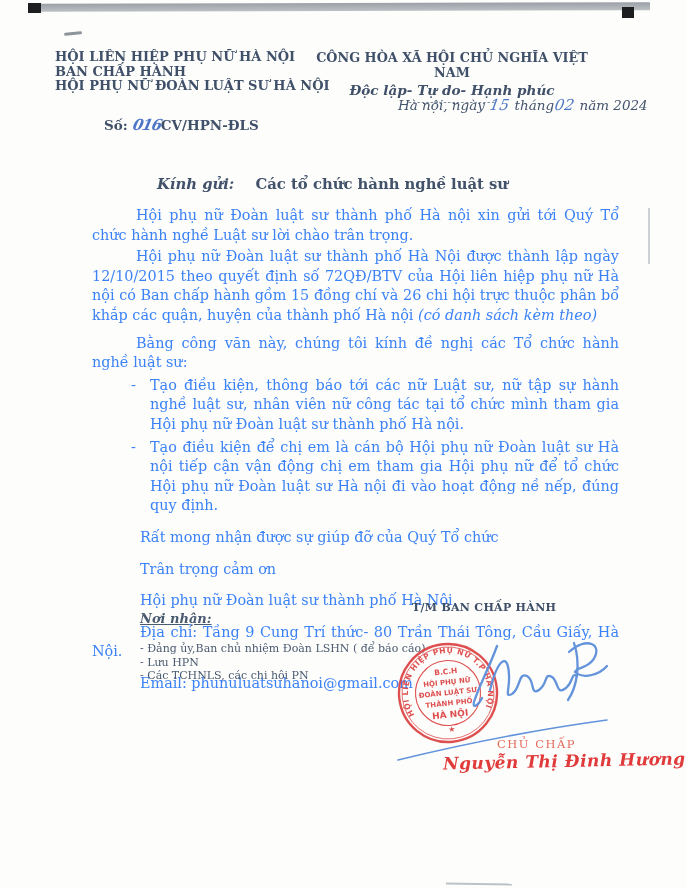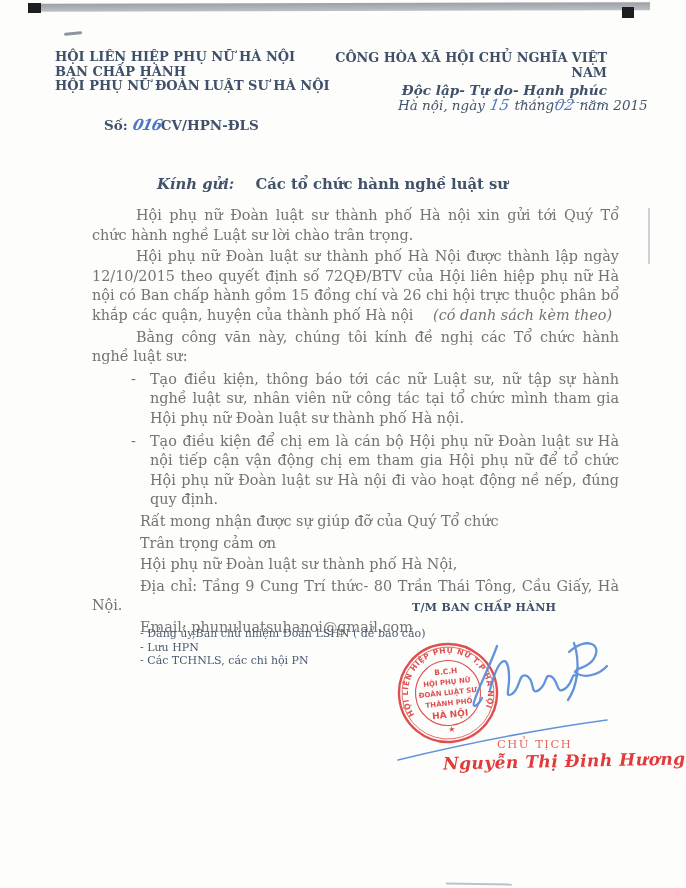--- a/index.html
+++ b/index.html
@@ -16,43 +16,43 @@
   .scan-sq{position:absolute;background:#1c1e20;}
   .sq-l{left:28px;top:3px;width:13px;height:10px;}
   .sq-r{left:622px;top:7px;width:12px;height:11px;}
   .scan-dash{position:absolute;left:64px;top:32px;width:18px;height:3px;background:#8d949c;transform:rotate(-5deg);border-radius:2px;}
   .scan-edge{position:absolute;left:648px;top:208px;width:2px;height:56px;background:#cdd1d5;}
   .scan-foot{position:absolute;left:446px;top:883px;width:66px;height:2px;background:#bcc2c8;transform:rotate(.8deg);}
 
   
   .hleft{position:absolute;left:55px;top:50px;width:295px;text-align:left;
     font-weight:bold;font-size:13px;line-height:14.5px;color:#3f5068;}
-  .hright{position:absolute;left:317px;top:50px;width:290px;text-align:right;color:#3f5068;}
+  .hright{position:absolute;left:307px;top:50px;width:290px;text-align:center;color:#3f5068;}
   .country{font-weight:bold;font-size:12.8px;}
   .motto{font-weight:bold;font-size:13.6px;margin-top:2px;font-style:italic;}
   .hr-dash{font-size:10px;letter-spacing:1px;line-height:8px;color:#55657a;}
   .so-line{position:absolute;left:104px;top:116px;font-weight:bold;font-size:13.5px;color:#3f5068;}
   .hand{font-family:"DejaVu Serif","Liberation Serif",serif;font-style:italic;color:#4e76c6;}
   .so-num{font-size:15px;letter-spacing:-1px;margin:0 -1px 0 1px;transform:skewX(-12deg);display:inline-block;}
   .date-line{position:absolute;left:398px;top:96px;font-style:italic;font-size:13.5px;white-space:nowrap;color:#44546c;}
   .date-hand{font-size:15px;display:inline-block;transform:skewX(-10deg);margin:0 1px;}
 
   
   .recipient{position:absolute;left:157px;top:175px;font-size:14.8px;font-weight:bold;color:#42526a;}
   .recipient .lbl{font-style:italic;margin-right:16px;}
 
   
   .body-block{position:absolute;left:92px;top:206px;width:527px;
-    font-size:14.4px;line-height:19.6px;text-align:justify;color:#737373;}
+    font-size:14.4px;line-height:19.6px;text-align:justify;color:#3b82f6;}
   .para{margin:0 0 2px 0;text-indent:44px;}
-  .note-italic{font-style:italic;margin-left:15px;}
-  .p4{margin-top:2px;}
+  .note-italic{font-style:italic;}
+  .p4{margin-top:8px;}
   .bullet{position:relative;padding-left:58px;margin:3px 0 2px 0;text-indent:0;}
   .bullet .dash{position:absolute;left:39px;top:0;}
-  .line-ind{text-indent:48px;margin:2px 0;}
+  .line-ind{text-indent:48px;margin:12px 0;}
   .org-bold{font-weight:normal;}
 
   
   .behalf{position:absolute;left:412px;top:601px;font-weight:bold;font-size:11px;letter-spacing:.3px;color:#3e4f68;}
   .distribution{position:absolute;left:140px;top:611px;color:#4a5a70;}
   .distribution .lbl{font-weight:bold;font-style:italic;font-size:13px;text-decoration:underline;}
   .distribution .items{margin-top:16px;font-size:11px;line-height:13.5px;}
 
   .stamp{position:absolute;left:396px;top:641px;}
   .sig-svg{position:absolute;left:378px;top:630px;}
@@ -84,21 +84,21 @@
 
   <div class="hright">
     <div class="country">CÔNG HÒA XÃ HỘI CHỦ NGHĨA VIỆT NAM</div>
     <div class="motto">Độc lập- Tự do- Hạnh phúc</div>
     <div class="hr-dash">--------------------</div>
   </div>
   <div class="date-line">
     <span>Hà nội, ngày</span>
     <span class="hand date-hand">15</span>
     <span>tháng</span><span class="hand date-hand">02</span>
-    <span>năm 2015</span>
+    <span>năm 2024</span>
   </div>
 
   <div class="recipient">
     <span class="lbl">Kính gửi:</span>
     <span>Các tổ chức hành nghề luật sư</span>
   </div>
 
   <div class="body-block">
     <p class="para">Hội phụ nữ Đoàn luật sư thành phố Hà nội xin gửi tới Quý Tổ chức hành nghề Luật sư lời chào trân trọng.</p>
     <p class="para">
@@ -118,20 +118,21 @@
     <div class="line-ind">Rất mong nhận được sự giúp đỡ của Quý Tổ chức</div>
     <div class="line-ind">Trân trọng cảm ơn</div>
     <div class="line-ind org-bold">Hội phụ nữ Đoàn luật sư thành phố Hà Nội,</div>
     <div class="line-ind">Địa chỉ: Tầng 9 Cung Trí thức- 80 Trần Thái Tông, Cầu Giấy, Hà Nội.</div>
     <div class="line-ind">Email: phunuluatsuhanoi@gmail.com</div>
   </div>
 
   <div class="behalf">T/M BAN CHẤP HÀNH</div>
 
   <div class="distribution">
+    <div class="lbl">Nơi nhận:</div>
     <div class="items">
       <div>- Đảng ủy,Ban chủ nhiệm Đoàn LSHN ( để báo cáo)</div>
       <div>- Lưu HPN</div>
       <div>- Các TCHNLS, các chi hội PN</div>
     </div>
   </div>
 
   <svg class="stamp" width="104" height="104" viewBox="0 0 104 104">
     <g transform="rotate(-6 52 52)" stroke="#dc4343" fill="none" opacity="0.93">
       <circle cx="52" cy="52" r="49" stroke-width="2.4"></circle>
@@ -157,16 +158,16 @@
   <svg class="sig-svg" width="246" height="164" viewBox="0 0 246 164">
     <g stroke="#5b8ed9" stroke-width="2.3" fill="none" stroke-linecap="round" opacity="0.95">
       <path d="M 119 16 C 112 36, 100 58, 96 72 C 94 79, 100 76, 104 68"></path>
       <path d="M 112 60 C 120 28, 130 22, 131 45 C 132 60, 126 68, 134 64 C 143 58, 140 42, 149 46 C 157 50, 152 66, 161 60 C 170 54, 166 42, 174 47 C 181 52, 178 66, 188 58 C 196 51, 193 42, 199 46"></path>
       <path d="M 196 13 C 203 34, 199 57, 190 70"></path>
       <path d="M 191 22 C 208 6, 226 14, 215 30 C 208 39, 199 37, 197 42 C 206 50, 222 44, 229 36"></path>
       <path stroke-width="1.6" d="M 20 130 C 90 113, 170 98, 229 90"></path>
     </g>
   </svg>
 
-  <div class="sig-title">CHỦ TỊCH</div>
+  <div class="sig-title">CHỦ CHẤP</div>
   <div class="sig-name">Nguyễn Thị Đinh Hương</div>
 
 </div>
 
 </body></html>

